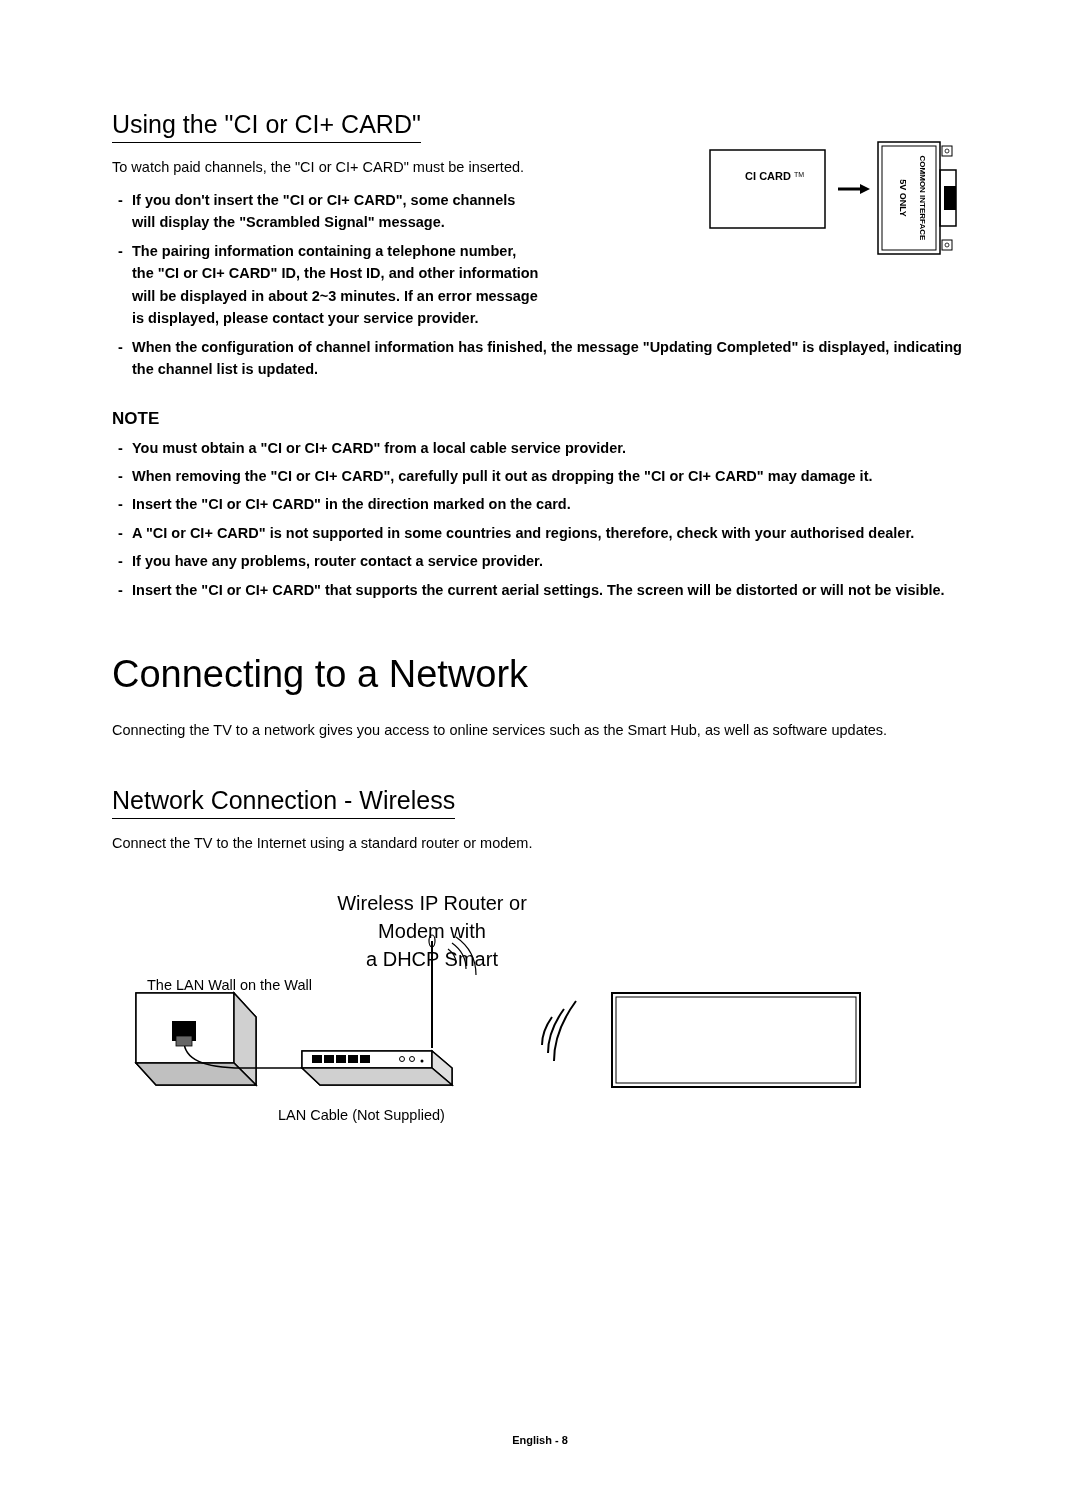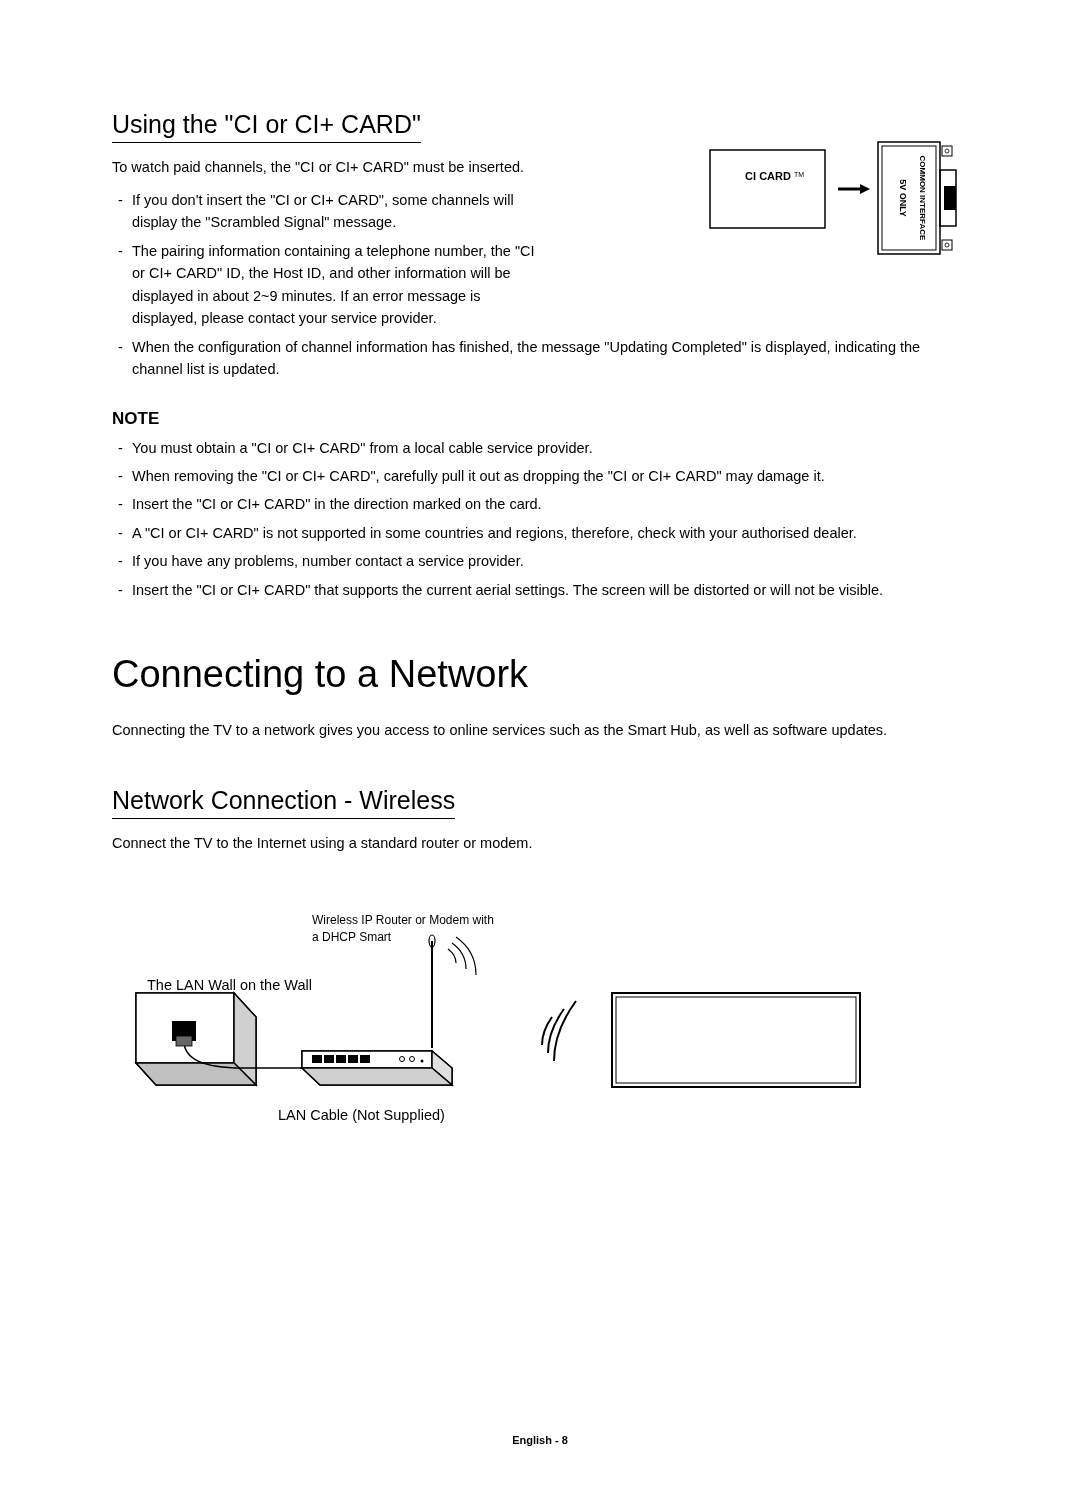--- a/index.html
+++ b/index.html
@@ -24,20 +24,21 @@
       padding-bottom: 3px;
       margin-bottom: 14px;
     }
     .intro-text {
       font-size: 14.5px;
       margin-bottom: 10px;
       line-height: 1.5;
     }
     .bullet-list {
       list-style: none;
+      font-weight: bold;
     }
     .bullet-list li {
       font-size: 14.5px;
       line-height: 1.55;
       padding-left: 20px;
       position: relative;
       margin-bottom: 6px;
     }
     .bullet-list li::before {
       content: "-";
@@ -83,24 +84,23 @@
       width: 260px;
       height: 120px;
     }
     .wireless-diagram {
       margin-top: 6px;
       position: relative;
       width: 850px;
       height: 230px;
     }
     .label-center {
-      text-align: left;
-      font-size: 12px;
+      text-align: center;
+      font-size: 20px;
       line-height: 1.4;
-      margin-top: 23px;
     }
     .label-small {
       font-size: 14.5px;
     }
   </style>
 </head>
 <body>
 
 
 
@@ -129,31 +129,31 @@
     <text x="192" y="58" font-size="9" font-weight="bold" font-family="Arial" transform="rotate(90 192 58)" text-anchor="middle">5V ONLY</text>
 
     <text x="212" y="58" font-size="8" font-weight="bold" font-family="Arial" transform="rotate(90 212 58)" text-anchor="middle">COMMON INTERFACE</text>
   </svg>
 </div>
 
 <h2 class="section-title">Using the "CI or CI+ CARD"</h2>
 <p class="intro-text">To watch paid channels, the "CI or CI+ CARD" must be inserted.</p>
 <ul class="bullet-list">
   <li class="narrow" style="width:430px">If you don't insert the "CI or CI+ CARD", some channels will display the "Scrambled Signal" message.</li>
-  <li class="narrow" style="width:430px">The pairing information containing a telephone number, the "CI or CI+ CARD" ID, the Host ID, and other information will be displayed in about 2~9 minutes. If an error message is displayed, please contact your service provider.</li>
+  <li class="narrow" style="width:430px">The pairing information containing a telephone number, the "CI or CI+ CARD" ID, the Host ID, and other information will be displayed in about 2~3 minutes. If an error message is displayed, please contact your service provider.</li>
   <li>When the configuration of channel information has finished, the message "Updating Completed" is displayed, indicating the channel list is updated.</li>
 </ul>
 
 <h3 class="note-heading">NOTE</h3>
 <ul class="bullet-list">
   <li>You must obtain a "CI or CI+ CARD" from a local cable service provider.</li>
   <li>When removing the "CI or CI+ CARD", carefully pull it out as dropping the "CI or CI+ CARD" may damage it.</li>
   <li>Insert the "CI or CI+ CARD" in the direction marked on the card.</li>
   <li>A "CI or CI+ CARD" is not supported in some countries and regions, therefore, check with your authorised dealer.</li>
-  <li>If you have any problems, number contact a service provider.</li>
+  <li>If you have any problems, router contact a service provider.</li>
   <li>Insert the "CI or CI+ CARD" that supports the current aerial settings. The screen will be distorted or will not be visible.</li>
 </ul>
 
 <h1 class="chapter-title">Connecting to a Network</h1>
 <p class="chapter-intro">Connecting the TV to a network gives you access to online services such as the Smart Hub, as well as software updates.</p>
 
 <h2 class="section-title">Network Connection - Wireless</h2>
 <p class="connect-text">Connect the TV to the Internet using a standard router or modem.</p>
 
 

